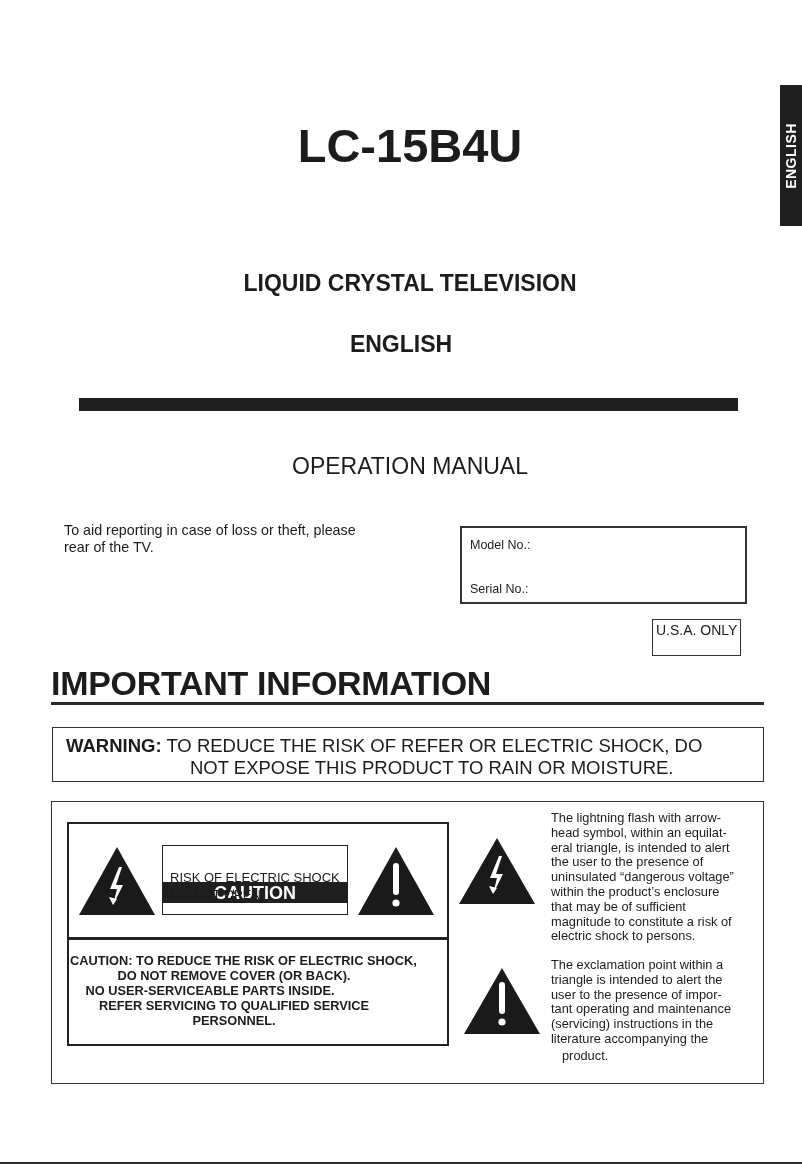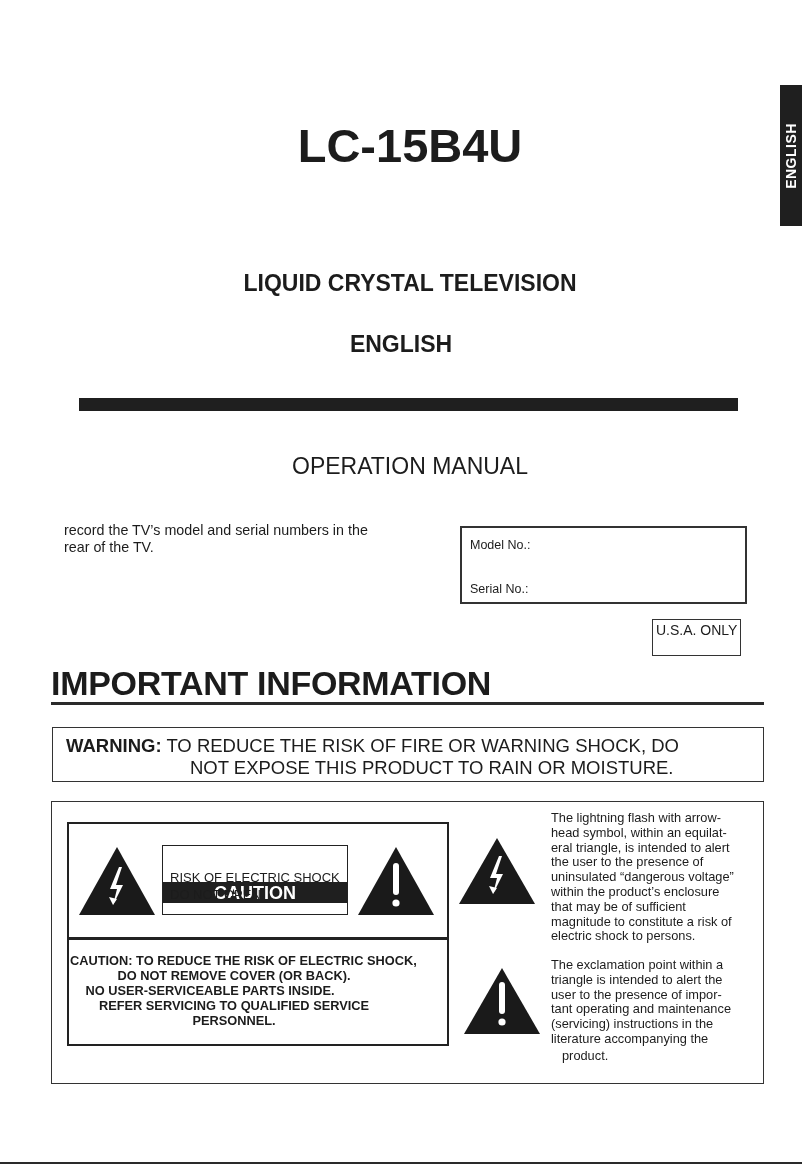--- a/index.html
+++ b/index.html
@@ -40,35 +40,35 @@
   <span>ENGLISH</span>
 </div>
 
 <div class="abs model">LC-15B4U</div>
 <div class="abs subtitle">LIQUID CRYSTAL TELEVISION</div>
 <div class="abs lang">ENGLISH</div>
 <div class="abs bar"></div>
 <div class="abs opman">OPERATION MANUAL</div>
 
 <div class="abs important">
-  <div>record the TV’s model and serial numbers in the</div>
+  <div>To aid reporting in case of loss or theft, please</div>
   <div>rear of the TV.</div>
 </div>
 
 <div class="abs record-box">
   <span class="lbl" style="top:10px;">Model No.:</span>
   <span class="lbl" style="top:54px;">Serial No.:</span>
 </div>
 <div class="abs usa">U.S.A. ONLY</div>
 
 <div class="abs info-title">IMPORTANT INFORMATION</div>
 <div class="abs info-rule"></div>
 
 <div class="abs warn-box"></div>
-<div class="abs warn-line1"><b>WARNING:</b><span> TO REDUCE THE RISK OF FIRE OR WARNING SHOCK, DO</span></div>
+<div class="abs warn-line1"><b>WARNING:</b><span> TO REDUCE THE RISK OF REFER OR ELECTRIC SHOCK, DO</span></div>
 <div class="abs warn-line2">NOT EXPOSE THIS PRODUCT TO RAIN OR MOISTURE.</div>
 
 <div class="abs outer-box"></div>
 
 <div class="abs caution-panel"></div>
 <div class="abs caution-divider"></div>
 
 <div class="abs" style="left:77px; top:845px;">
   <svg width="80" height="72" viewBox="0 0 80 72">
     <polygon points="40,2 78,70 2,70" fill="#1a1a1a"></polygon>

